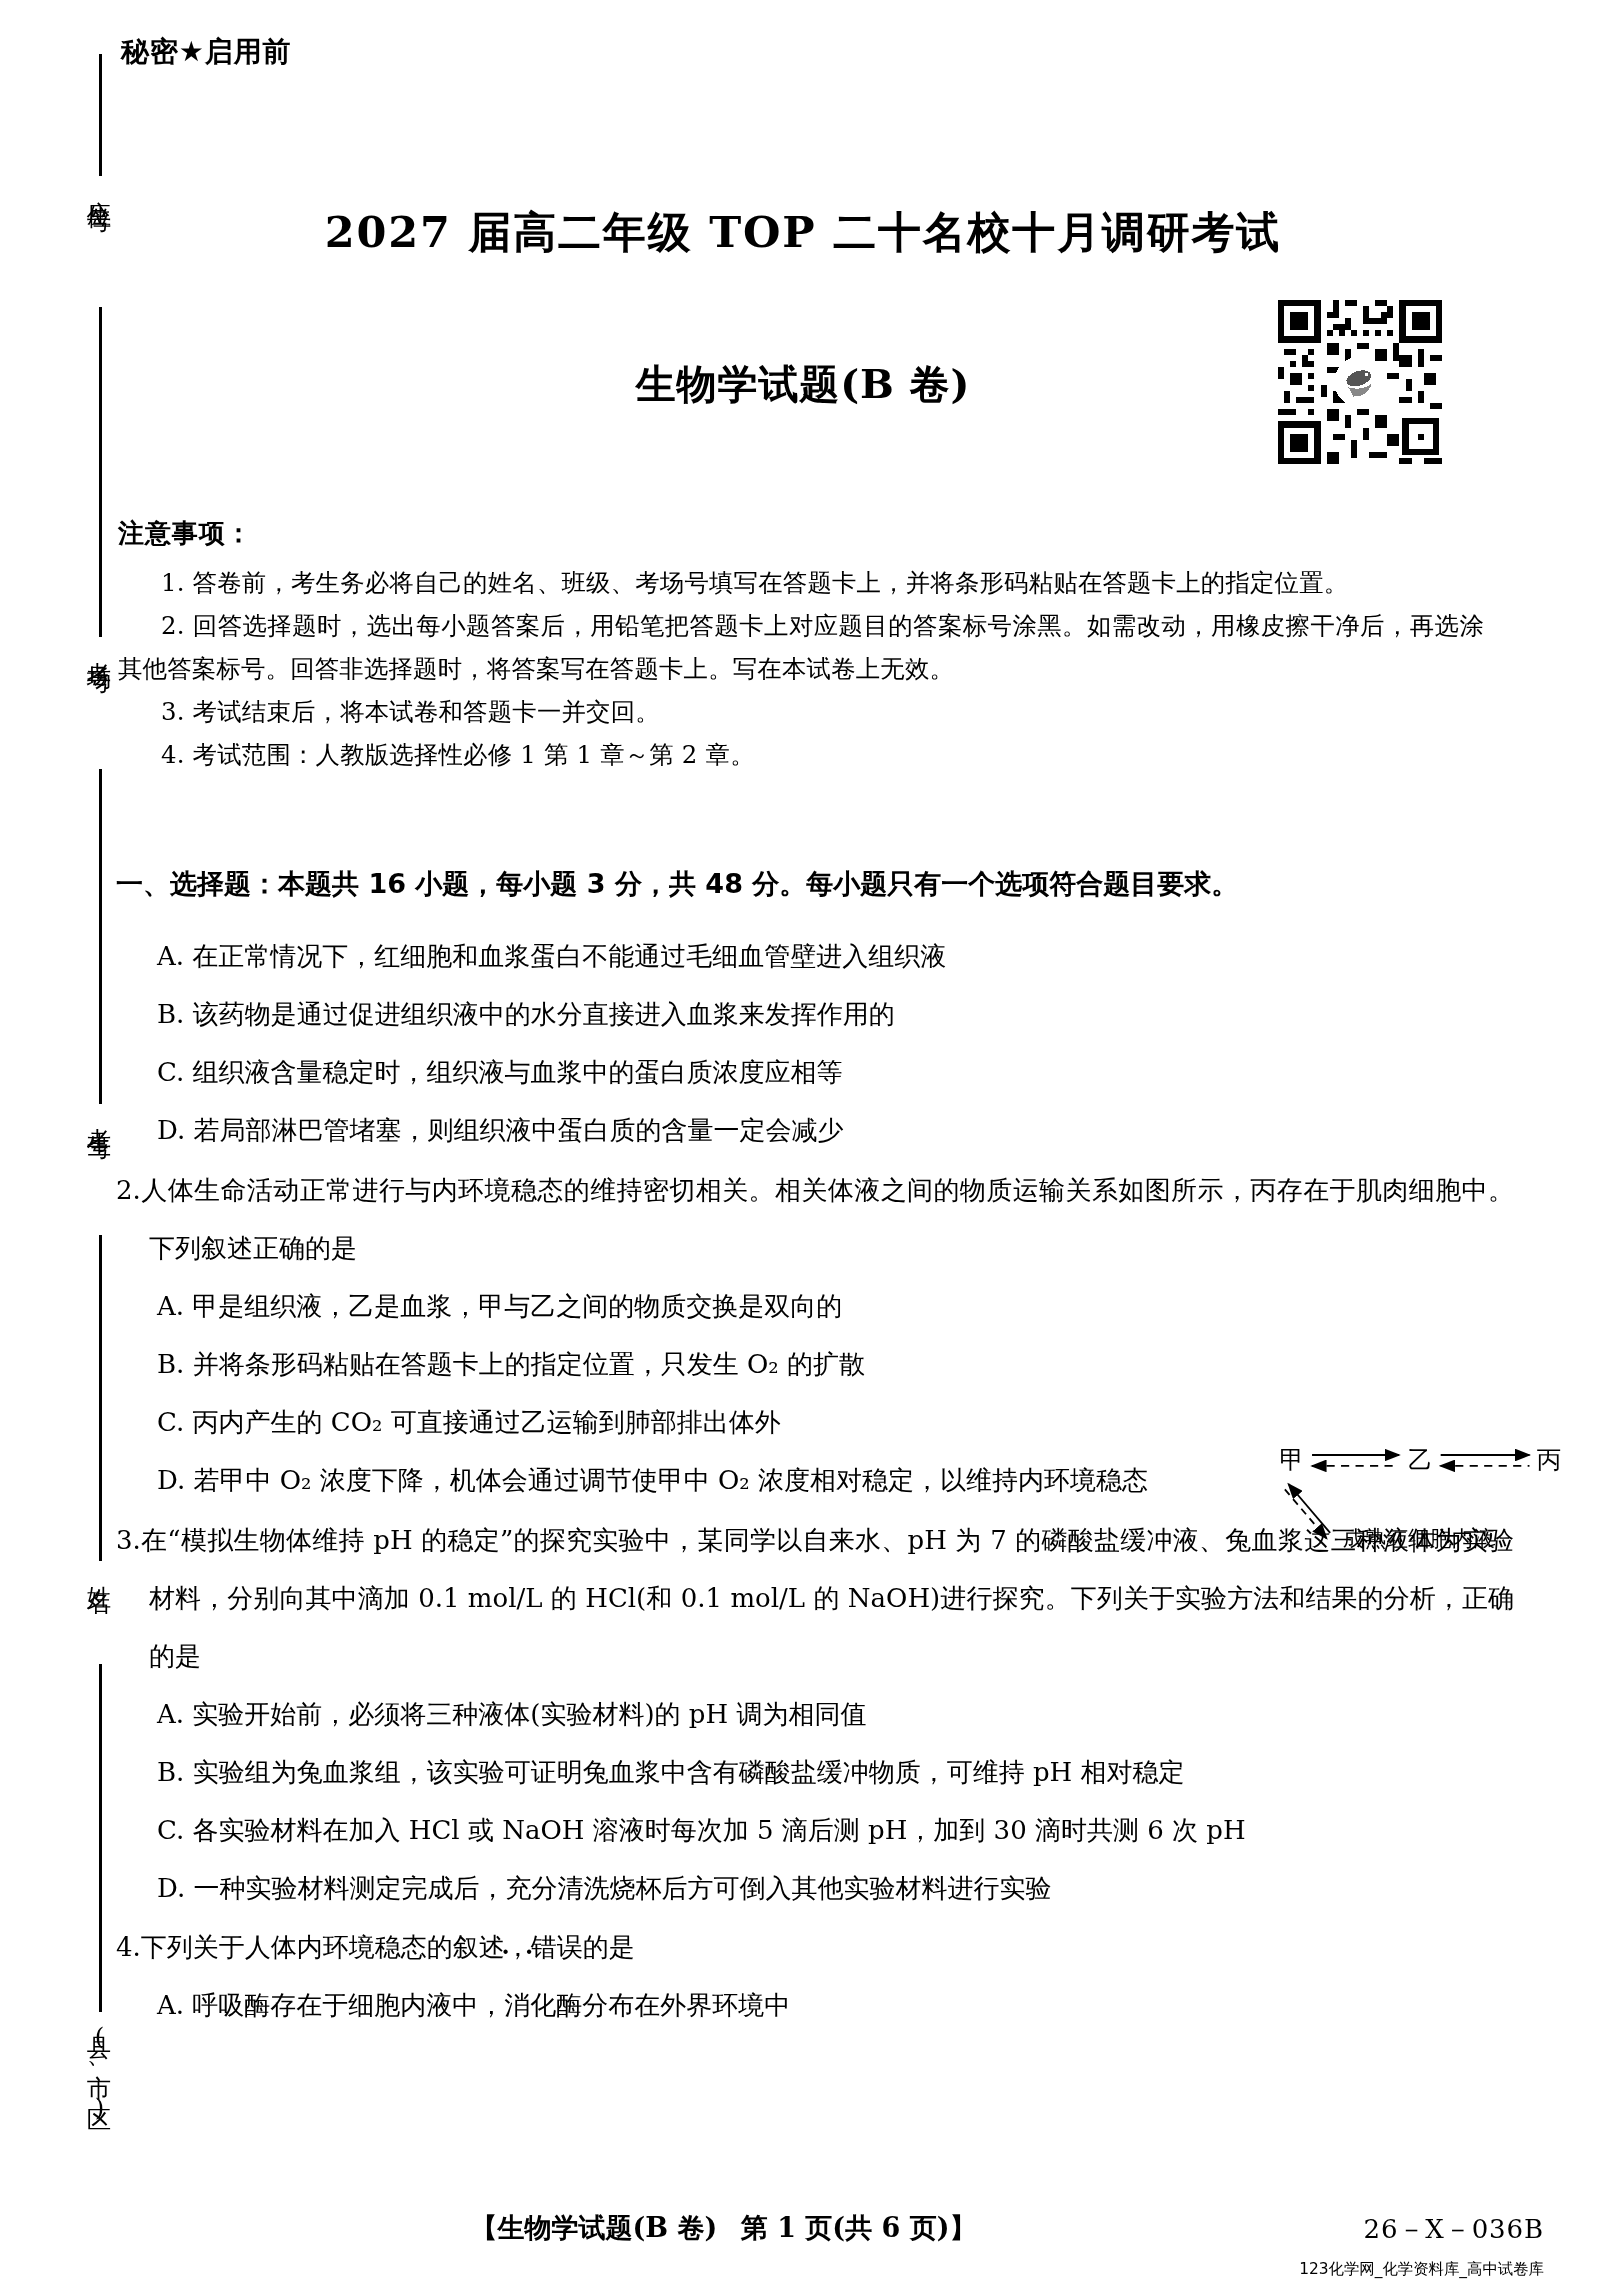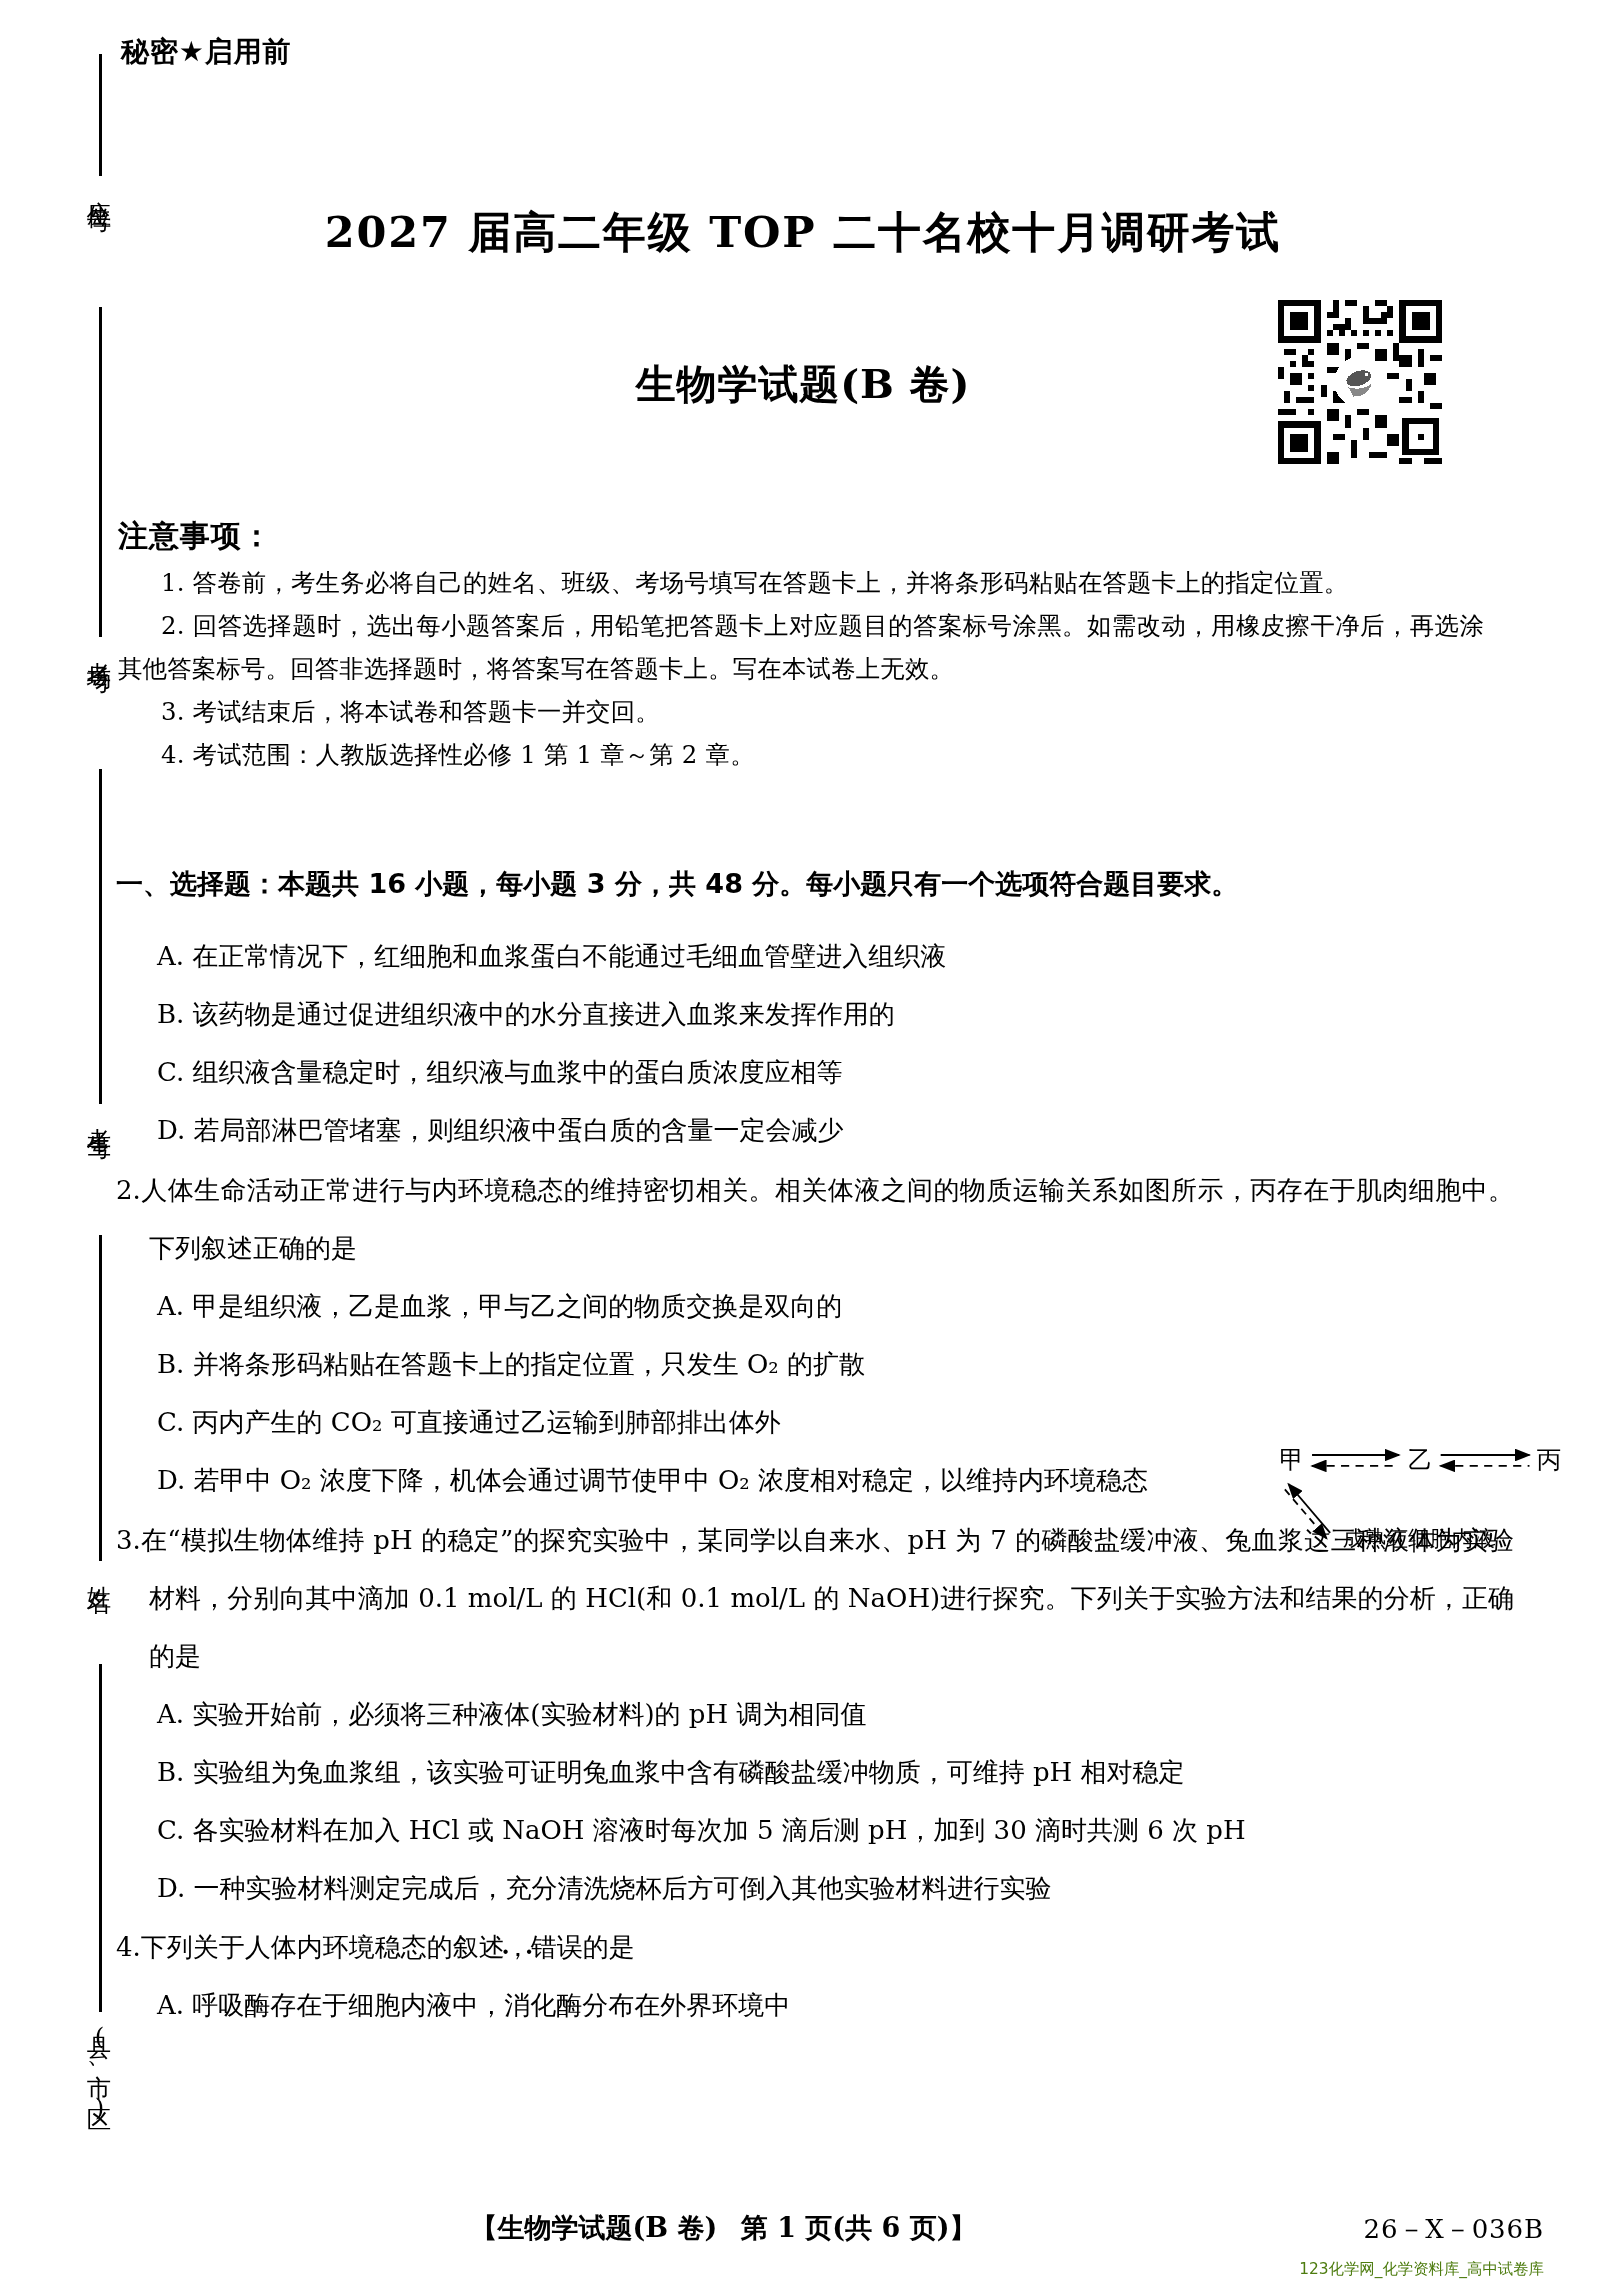--- a/index.html
+++ b/index.html
@@ -92,21 +92,21 @@
   }
   .qr-wrap svg { display: block; }
 
   
   .notice-head {
     position: absolute;
     left: 118px;
     top: 516px;
     font-family: "DejaVu Sans", "Liberation Sans", sans-serif;
     font-weight: bold;
-    font-size: 30px;
+    font-size: 26px;
     letter-spacing: 0.9px;
   }
   .notice-body {
     position: absolute;
     left: 118px;
     top: 561px;
     width: 1366px;
     font-family: "DejaVu Serif", "Liberation Serif", serif;
     font-size: 24.4px;
     line-height: 43px;
@@ -197,21 +197,21 @@
     font-family: "DejaVu Serif", "Liberation Serif", serif;
     font-size: 26px;
     letter-spacing: 0.9px;
   }
   .watermark {
     position: absolute;
     right: 62px;
     top: 2259px;
     font-family: "DejaVu Sans", "Liberation Sans", sans-serif;
     font-size: 15.4px;
-    color: #4d7c0f;
+    color: #000000;
   }
 </style>
 </head>
 <body>
 
 <div class="page">
 
   <div class="secret">秘密★启用前</div>
 
   <div class="seal-col">

